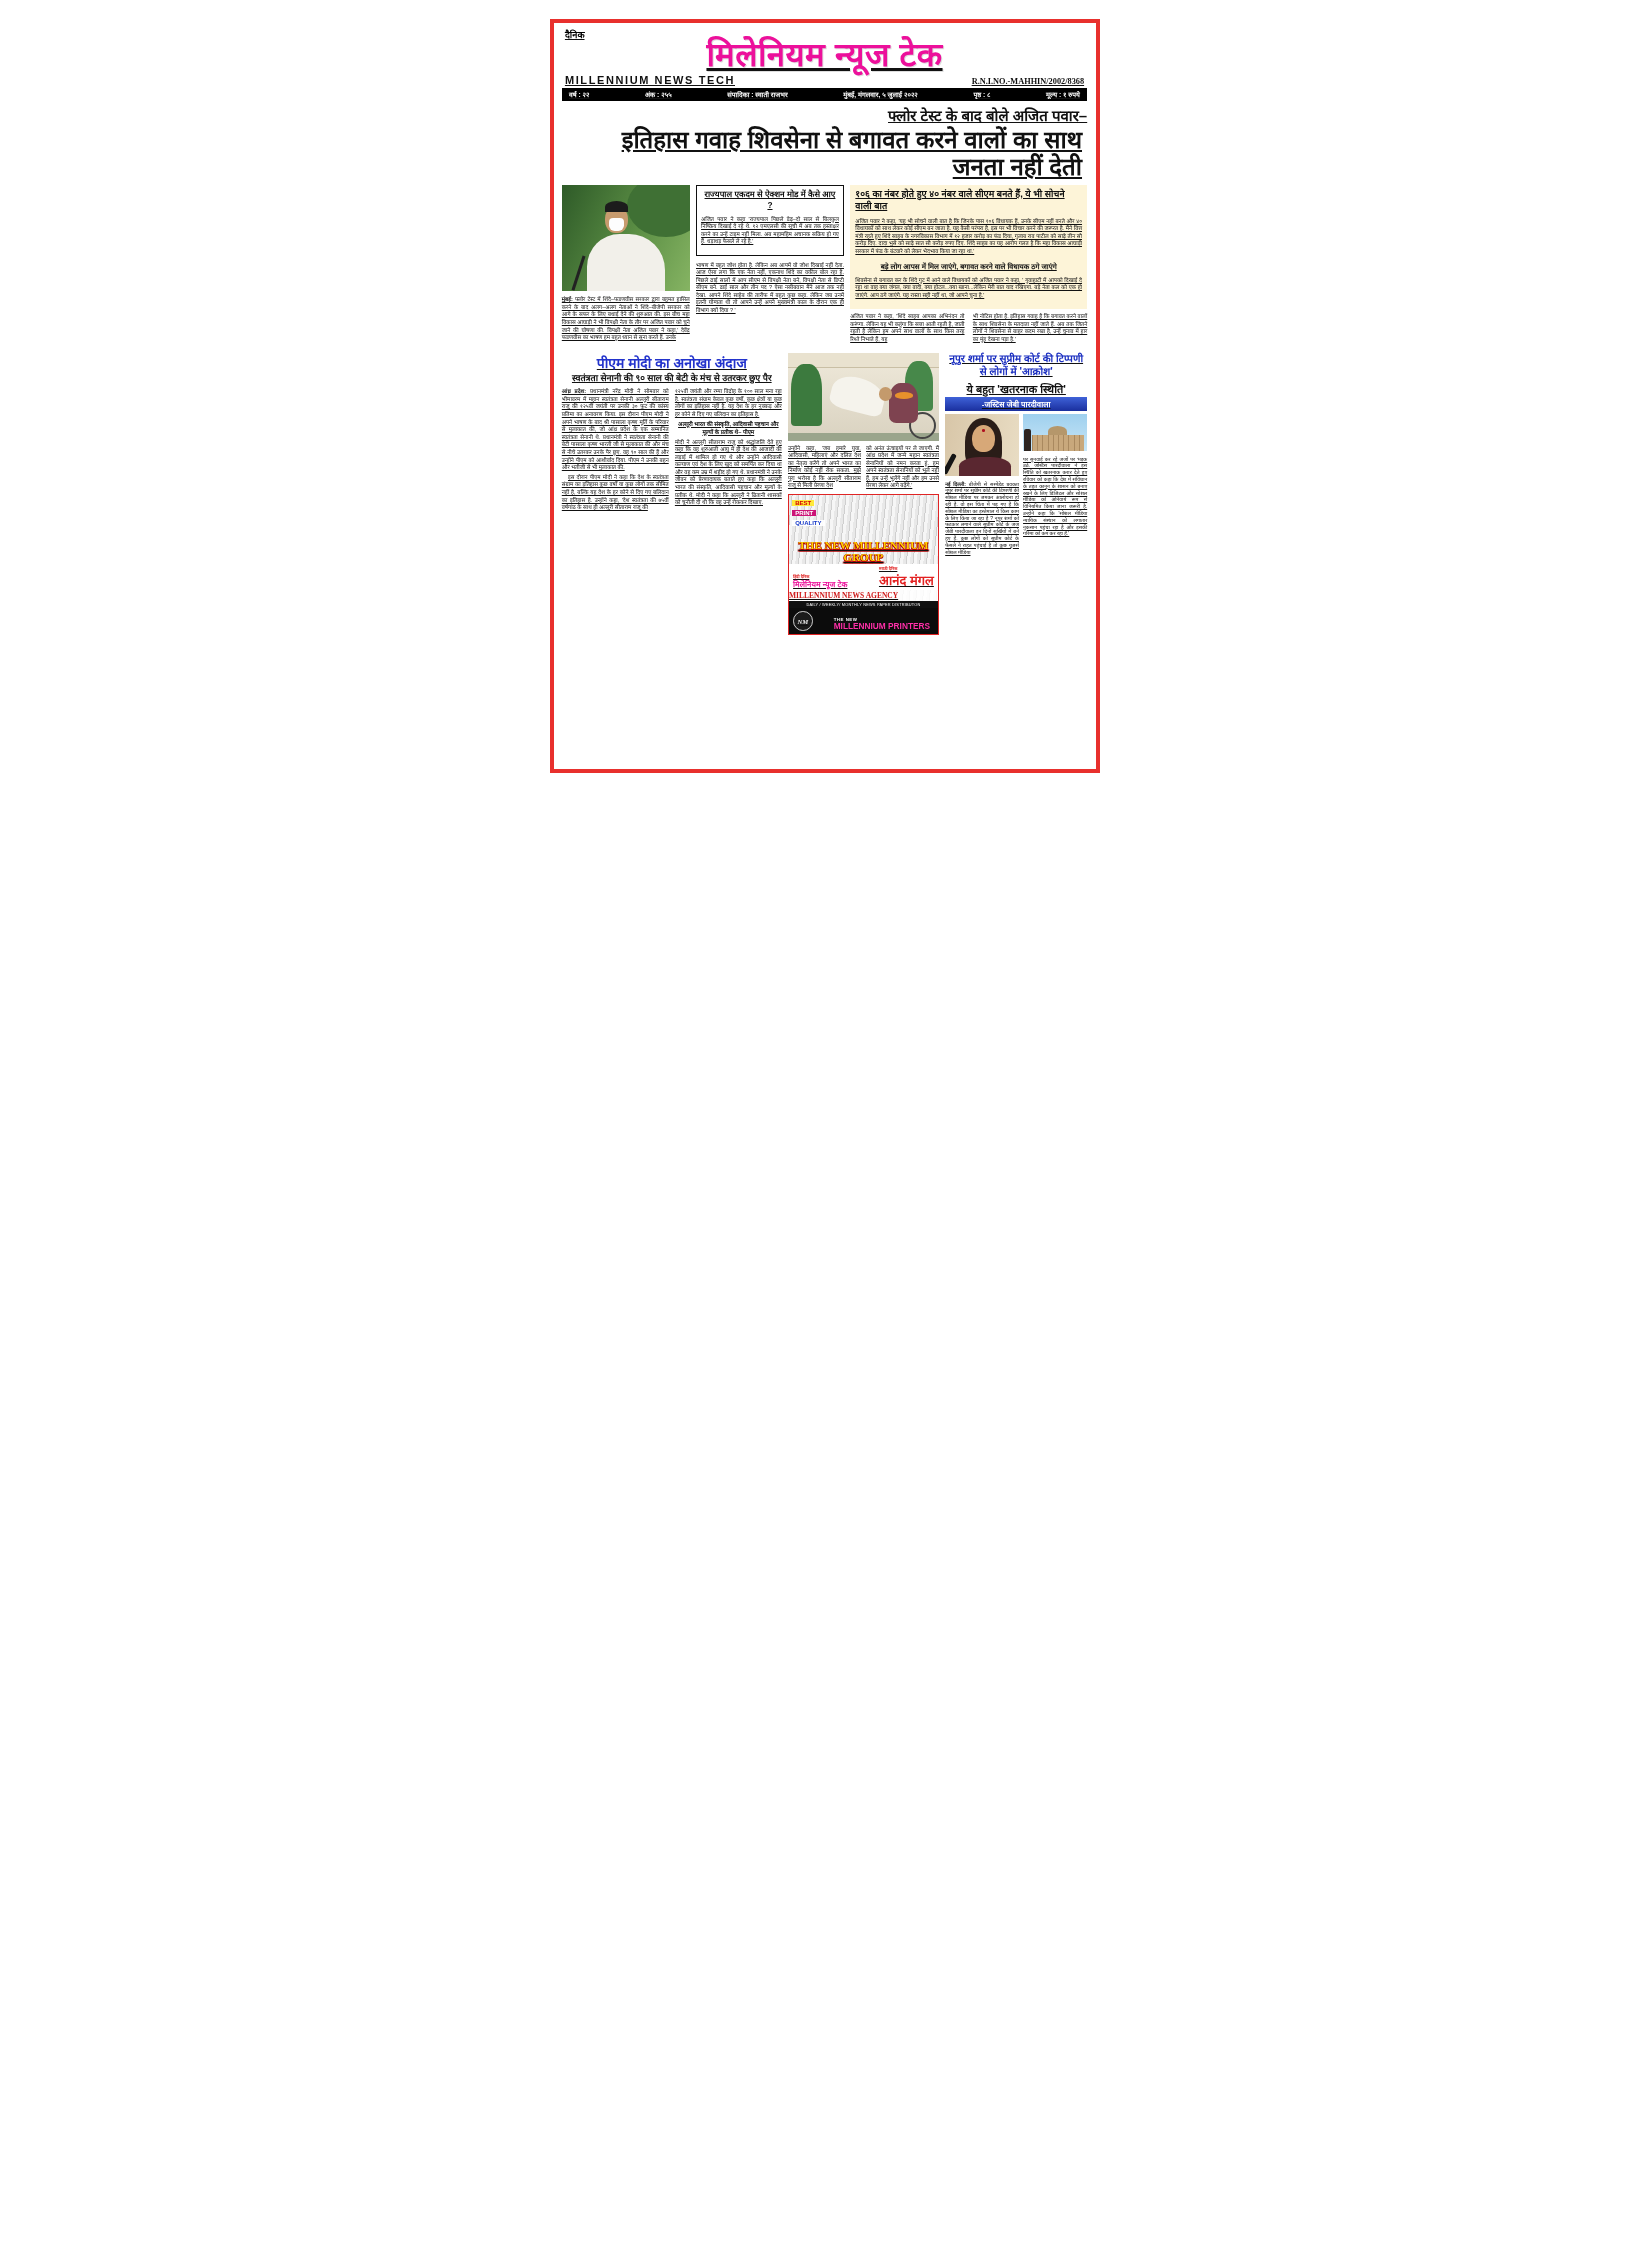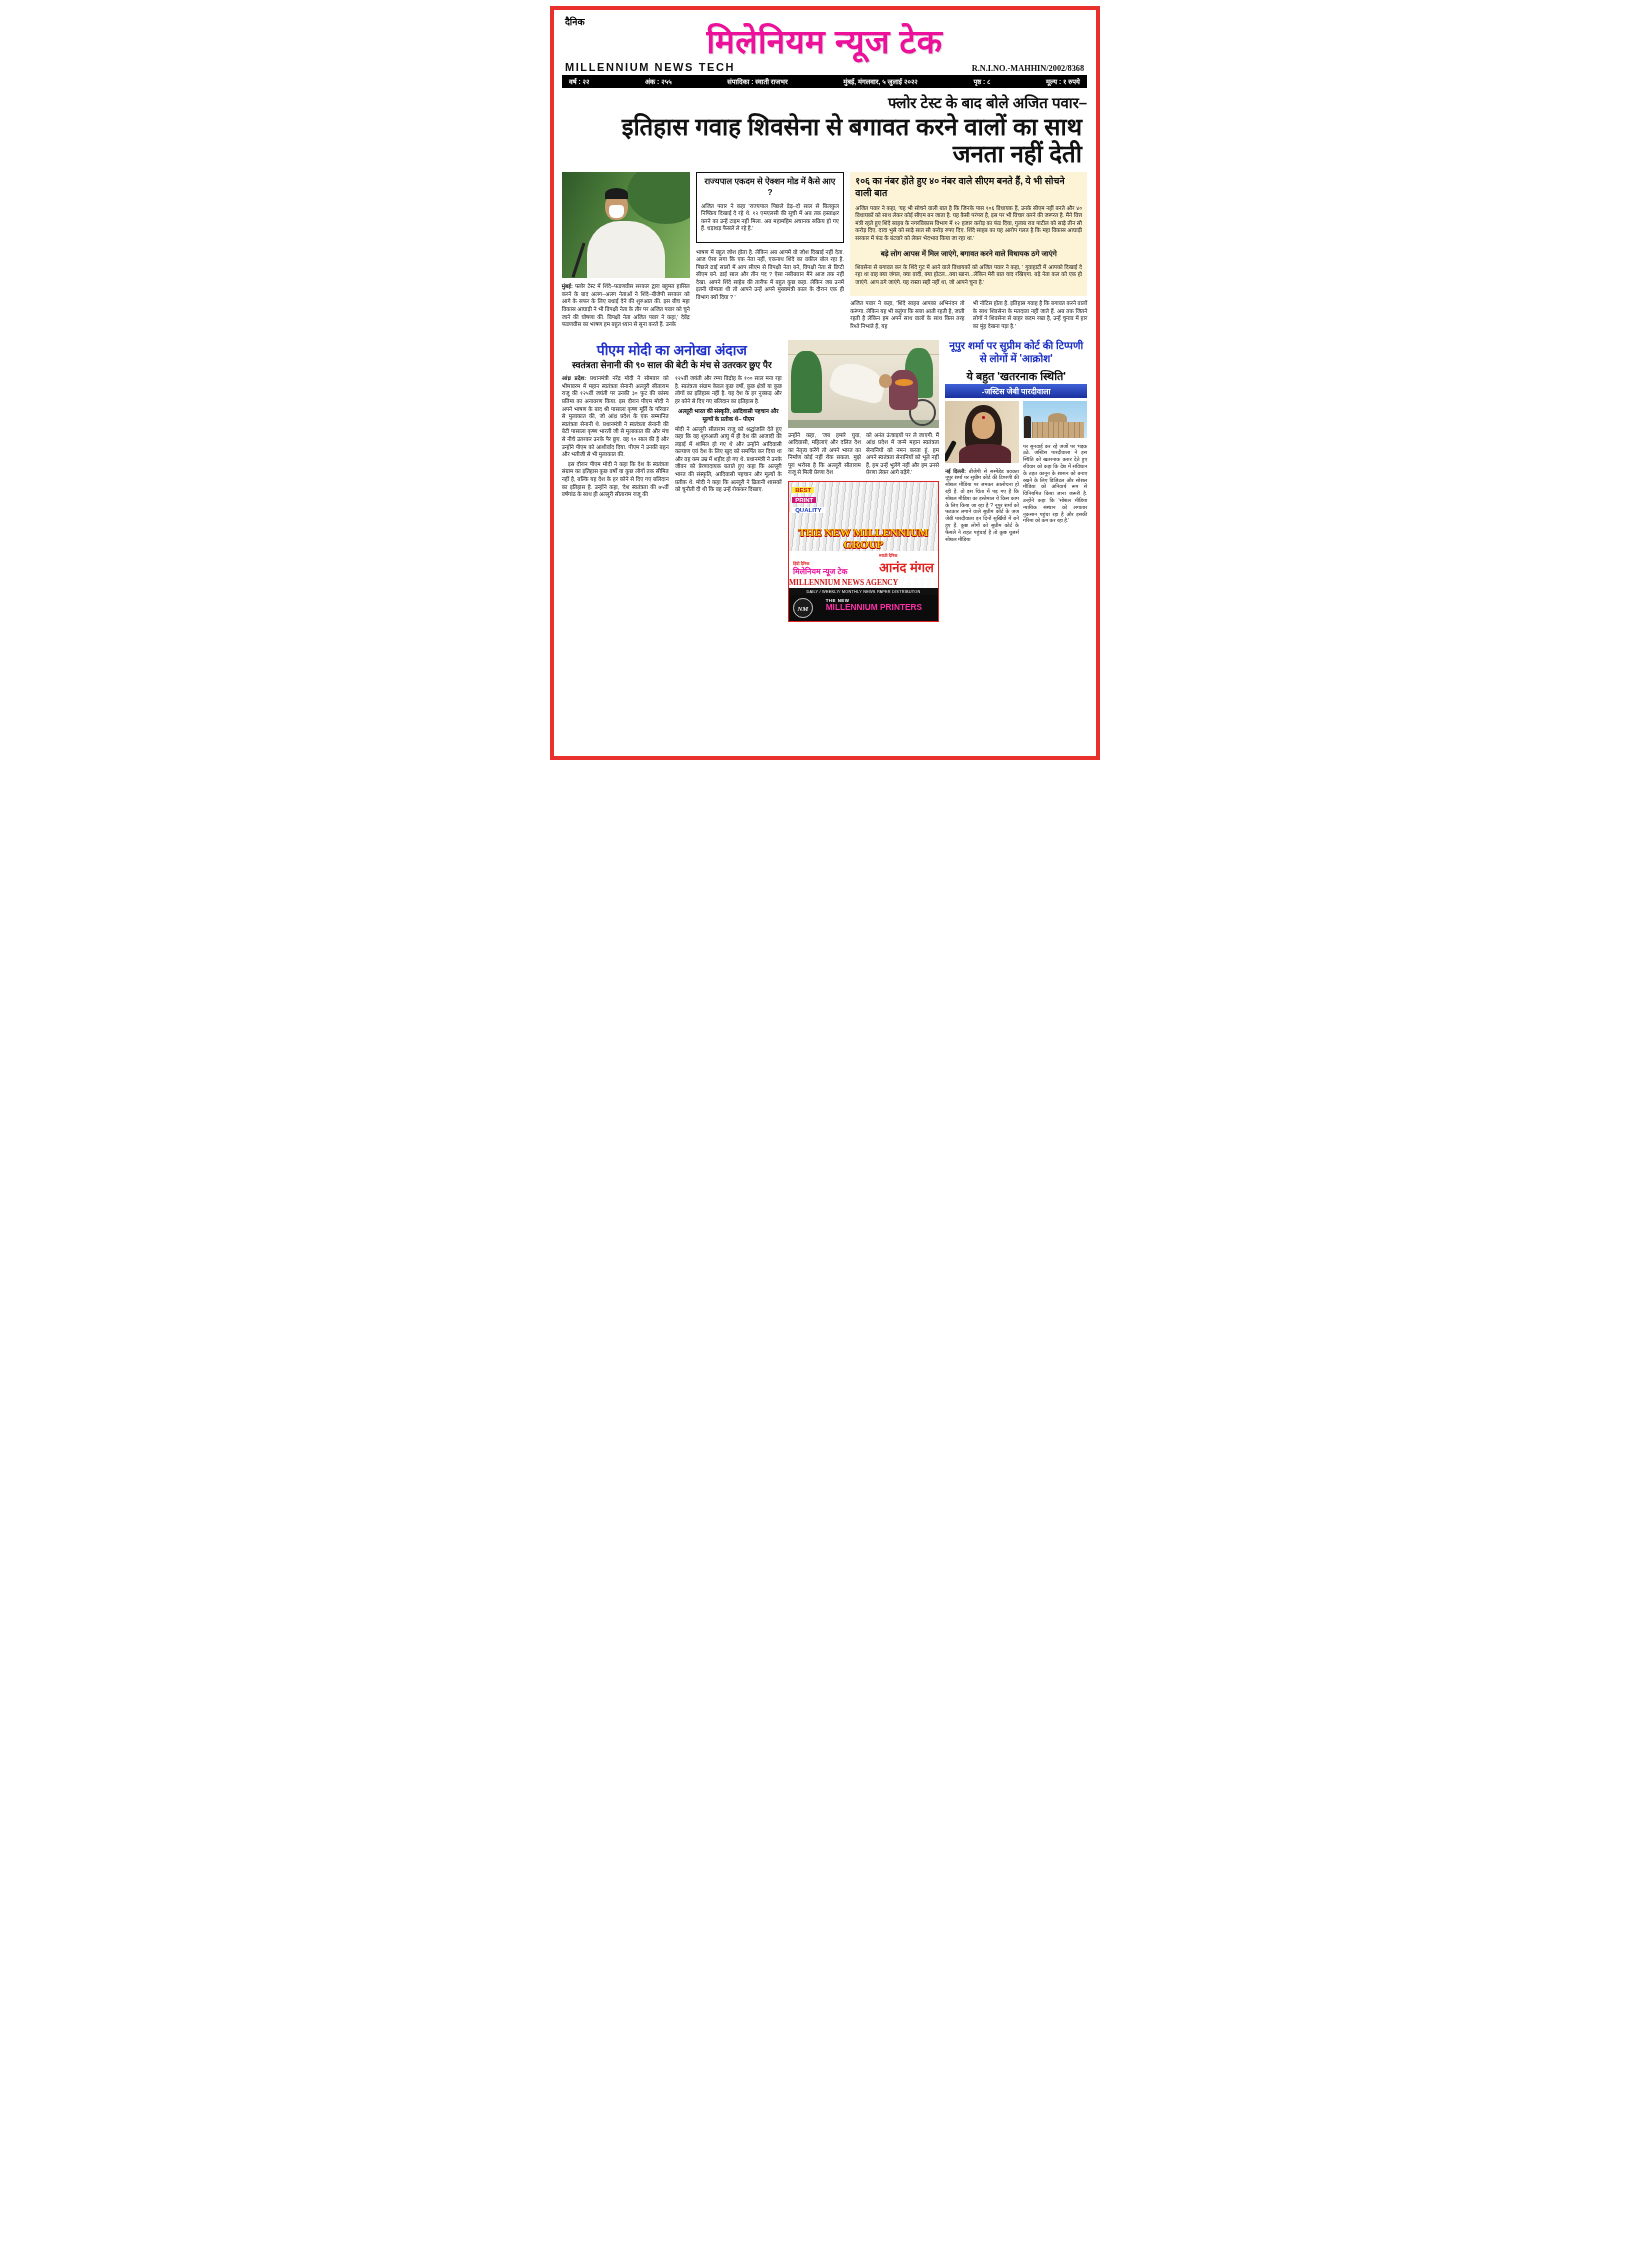--- a/index.html
+++ b/index.html
@@ -1,19 +1,19 @@
 <!DOCTYPE html>
 <html lang="hi" style="font-size:8.3px"><head>
 <meta charset="utf-8">
 <style>
   html,body{margin:0;padding:0;background:#ffffff;}
   body{font-family:"Liberation Sans","DejaVu Sans",sans-serif;color:#111;}
   .page{
-    width:550px;min-height:754px;margin:6px auto;background:#fff;
-    border:4.1px solid #e8302d;padding:4.1px 8.3px 7.2px;box-sizing:border-box;
+    width:550px;min-height:754px;margin:19px auto;background:#fff;
+    border:4.1px solid #e8302d;padding:4.1px 8.3px 7.2px;box-sizing:border-box;text-decoration:underline;
   }
   
   .daily-label{font-size:9.3px;font-weight:800;color:#000;margin:1px 0 0 3.1px;}
   .masthead-title{
     text-align:center;font-size:33px;font-weight:900;color:#ec109b;
     line-height:1.05;letter-spacing:0.5px;margin:-3.1px 0 1px;
     text-shadow:1px 1px 0 rgba(120,120,120,.25);
   }
   .masthead-row{display:flex;justify-content:space-between;align-items:flex-end;padding:0 3.1px;}
   .masthead-en{font-size:11px;font-weight:800;letter-spacing:1.6px;}
@@ -83,21 +83,21 @@
   }
   .ad-papers{background:#fff;display:flex;justify-content:space-between;align-items:flex-end;padding:1.6px 4.1px;}
   .ad-paper-tag{font-size:4.1px;font-weight:700;color:#d11;display:block;}
   .ad-paper1{font-size:7.8px;font-weight:800;color:#ec109b;}
   .ad-paper2{font-size:13px;font-weight:800;color:#e32222;}
   .ad-agency{
     background:rgba(255,255,255,.85);text-align:left;color:#cf1a1a;font-weight:800;font-size:7.5px;
     padding:1px 0;font-family:"Liberation Serif","DejaVu Serif",serif;
   }
   .ad-agency-sub{background:#101010;color:#fff;font-size:3.9px;text-align:center;letter-spacing:0.2px;padding:1px 0;}
-  .ad-printers{background:#0c0c0c;display:flex;align-items:flex-start;gap:13px;padding:3.1px 4.1px;}
+  .ad-printers{background:#0c0c0c;display:flex;align-items:flex-end;gap:21px;padding:3.1px 4.1px;}
   .ad-logo{
     width:17.6px;height:17.6px;border-radius:50%;border:1px solid #cfcfcf;background:#1b1b1b;color:#eee;
     display:flex;align-items:center;justify-content:center;flex:0 0 auto;
     font-family:"Liberation Serif","DejaVu Serif",serif;font-style:italic;font-weight:700;font-size:6.7px;
   }
   .ad-printers-tag{font-size:4.4px;font-weight:700;color:#fff;letter-spacing:0.5px;}
   .ad-printers-name{font-size:8.3px;font-weight:800;color:#ff2fa8;line-height:1.05;}
   
   .nupur-head{font-size:10.3px;font-weight:800;text-align:center;color:#1b2fc0;line-height:1.25;margin:0;}
   .nupur-sub{font-size:11px;font-weight:800;text-align:center;margin:1.6px 0;}

